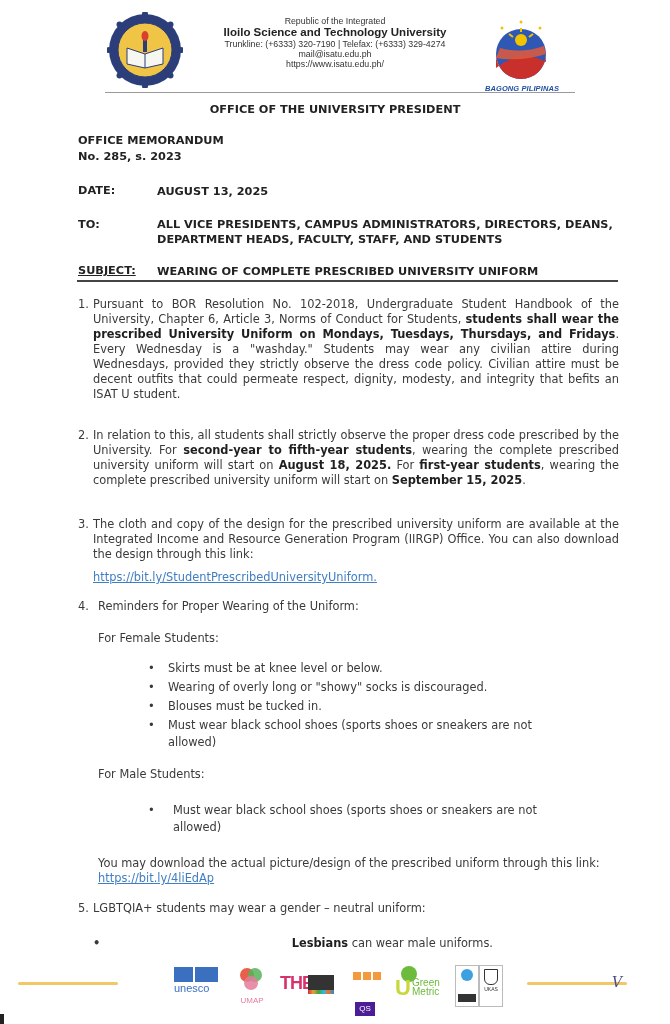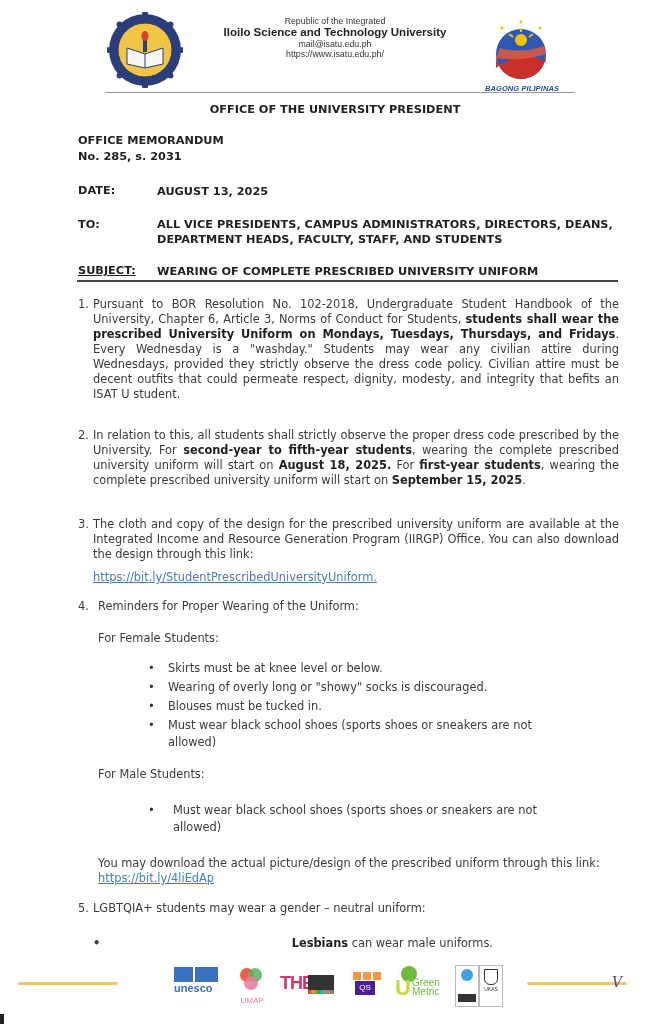--- a/index.html
+++ b/index.html
@@ -70,20 +70,21 @@
     <path d="M20 36 L38 42 L56 36 L56 52 L38 56 L20 52 Z" fill="#f7f7f2" stroke="#2b3e7a" stroke-width="1"></path>
     <line x1="38" y1="42" x2="38" y2="56" stroke="#2b3e7a" stroke-width="1"></line>
     <rect x="36" y="28" width="4" height="12" fill="#2b3e7a"></rect>
     <ellipse cx="38" cy="24" rx="3.5" ry="5" fill="#d8402e"></ellipse>
   </svg>
 </div>
 
 <div class="abs letterhead">
   <div class="lh-small">Republic of the Integrated</div>
   <div class="lh-name">Iloilo Science and Technology University</div>
+  <div class="lh-small">Trunkline: (+6333) 320-7190 | Telefax: (+6333) 329-4274</div>
   <div class="lh-small">mail@isatu.edu.ph</div>
   <div class="lh-small">https://www.isatu.edu.ph/</div>
 </div>
 
 <div class="abs ph-logo">
   <svg width="70" height="62" viewBox="0 0 70 62">
     <circle cx="35" cy="36" r="25" fill="#2f58b5"></circle>
     <path d="M10 36 A25 25 0 0 0 60 36 L60 44 Q35 30 10 50 Z" fill="#c9302c"></path>
     <path d="M14 30 Q35 36 58 28 L60 36 Q35 44 10 40 Z" fill="#e25a3a" opacity="0.85"></path>
     <circle cx="35" cy="22" r="6" fill="#f2c400"></circle>
@@ -99,21 +100,21 @@
     </g>
   </svg>
 </div>
 <div class="abs bp-text">BAGONG PILIPINAS</div>
 
 <div class="abs header-rule"></div>
 
 <div class="abs office-title">OFFICE OF THE UNIVERSITY PRESIDENT</div>
 
 <div class="abs memo-h" style="top:133px;">OFFICE MEMORANDUM</div>
-<div class="abs memo-h" style="top:149px;">No. 285, s. 2031</div>
+<div class="abs memo-h" style="top:149px;">No. 285, s. 2023</div>
 
 <div class="abs lbl" style="top:184px;">DATE:</div>
 <div class="abs val" style="top:184px;">AUGUST 13, 2025</div>
 
 <div class="abs lbl" style="top:218px;">TO:</div>
 <div class="abs val" style="top:217px;">ALL VICE PRESIDENTS, CAMPUS ADMINISTRATORS, DIRECTORS, DEANS,</div>
 <div class="abs val" style="top:232px;">DEPARTMENT HEADS, FACULTY, STAFF, AND STUDENTS</div>
 
 <div class="abs lbl subj-lbl" style="top:264px;">SUBJECT:</div>
 <div class="abs val" style="top:264px;">WEARING OF COMPLETE PRESCRIBED UNIVERSITY UNIFORM</div>
@@ -188,21 +189,21 @@
 
 <div class="abs foot-line" style="left:18px; top:982px; width:100px;"></div>
 <div class="abs foot-line" style="left:527px; top:982px; width:100px;"></div>
 <div class="abs sig">V</div>
 
 <div class="abs logo-box" style="left:174px; top:967px; width:48px; height:36px;">
   <div style="display:flex; gap:2px;">
     <div style="width:19px; height:15px; background:#3b6fc0;"></div>
     <div style="width:23px; height:15px; background:#3b6fc0;"></div>
   </div>
-  <div style="font-weight:bold; color:#3b6fc0; font-size:11px; line-height:12px;">unesco</div>
+  <div style="font-weight:normal; color:#3b6fc0; font-size:11px; line-height:12px;">unesco</div>
 </div>
 
 <div class="abs logo-box" style="left:238px; top:966px; width:28px; height:40px;">
   <svg width="26" height="26" viewBox="0 0 26 26">
     <circle cx="9" cy="9" r="7" fill="#e8604c"></circle>
     <circle cx="17" cy="9" r="7" fill="#57b35a" opacity="0.85"></circle>
     <circle cx="13" cy="17" r="7" fill="#e47d9b" opacity="0.85"></circle>
   </svg>
   <div style="font-size:8px; color:#e47d9b; text-align:center; font-weight:normal;">UMAP</div>
 </div>
@@ -212,21 +213,21 @@
   <span style="position:absolute; left:28px; top:2px; width:26px; height:15px; background:#333;"></span>
   <span style="position:absolute; left:28px; top:17px; width:26px; height:4px; background:linear-gradient(90deg,#e5243b,#dda63a,#4c9f38,#26bde2,#fd6925,#0a97d9);"></span>
 </div>
 
 <div class="abs logo-box" style="left:353px; top:972px; width:30px; height:36px;">
   <div style="display:flex; gap:2px;">
     <div style="width:8px; height:8px; background:#f59a3c;"></div>
     <div style="width:8px; height:8px; background:#f59a3c;"></div>
     <div style="width:8px; height:8px; background:#f59a3c;"></div>
   </div>
-  <div style="margin-top:1px; width:20px; height:14px; background:#4c1d95; color:#fff; font-size:8px; text-align:center; line-height:14px; margin-left:2px;">QS</div>
+  <div style="margin-top:22px; width:20px; height:14px; background:#4c1d95; color:#fff; font-size:8px; text-align:center; line-height:14px; margin-left:2px;">QS</div>
 </div>
 
 <div class="abs logo-box" style="left:395px; top:966px; width:50px; height:40px;">
   <div style="position:absolute; left:6px; top:0; width:16px; height:16px; border-radius:50%; background:#6dbb3c;"></div>
   <div style="position:absolute; left:0; top:10px; font-size:22px; font-weight:bold; color:#c7d93a; line-height:24px;">U</div>
   <div style="position:absolute; left:17px; top:12px; font-size:10px; color:#6dbb3c; line-height:9px; width:32px;">Green Metric</div>
 </div>
 
 <div class="abs logo-box" style="left:455px; top:965px; width:48px; height:40px;">
   <div style="position:absolute; left:0; top:0; width:22px; height:40px; border:1px solid #bbb; background:#fff;">

